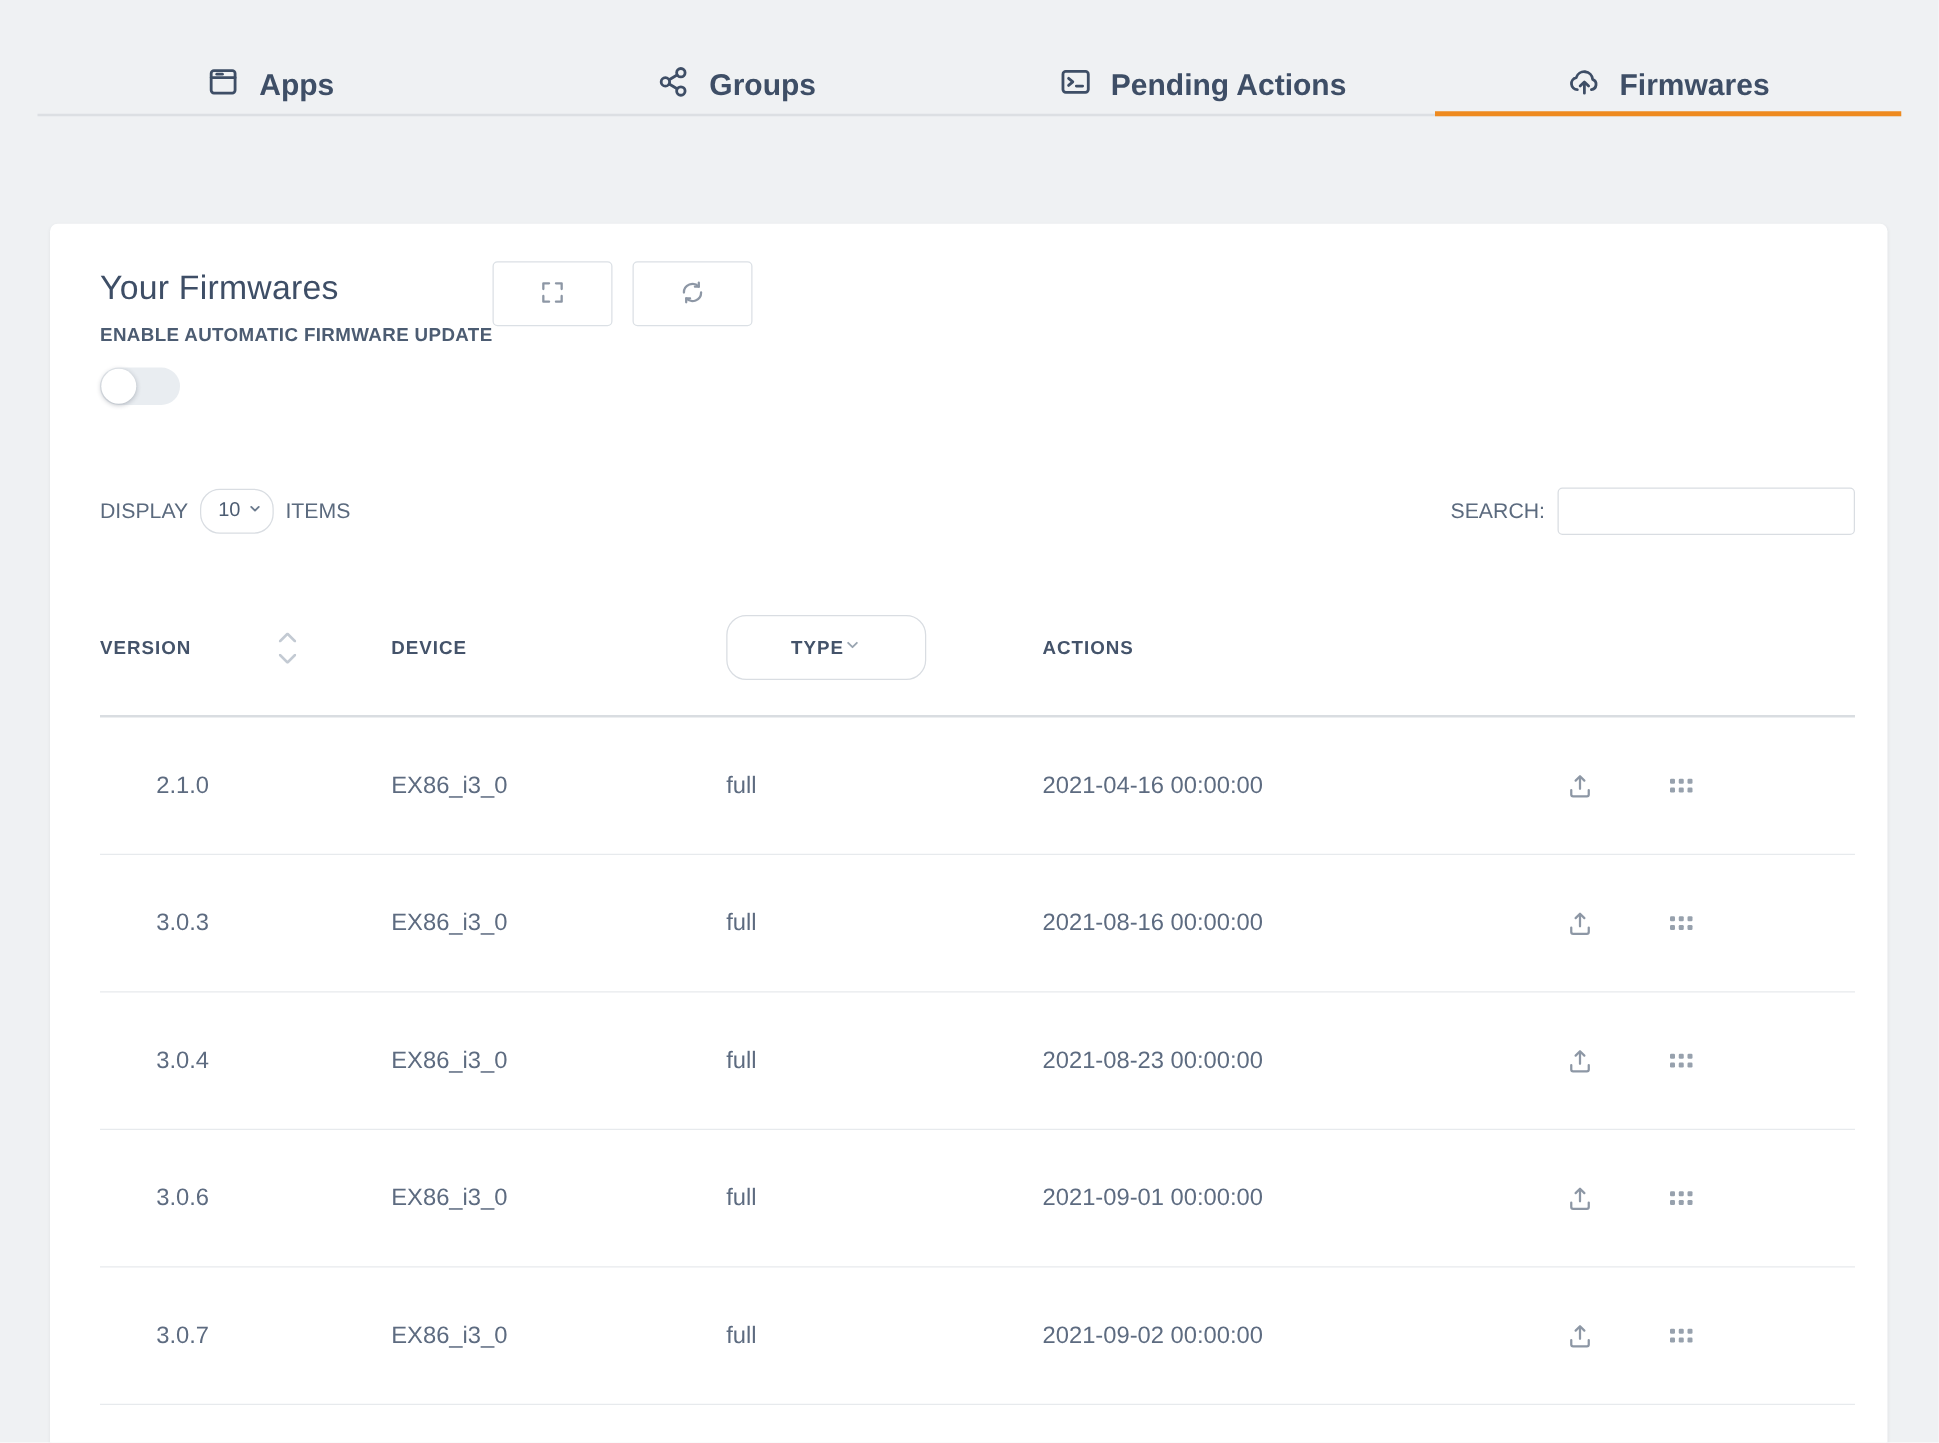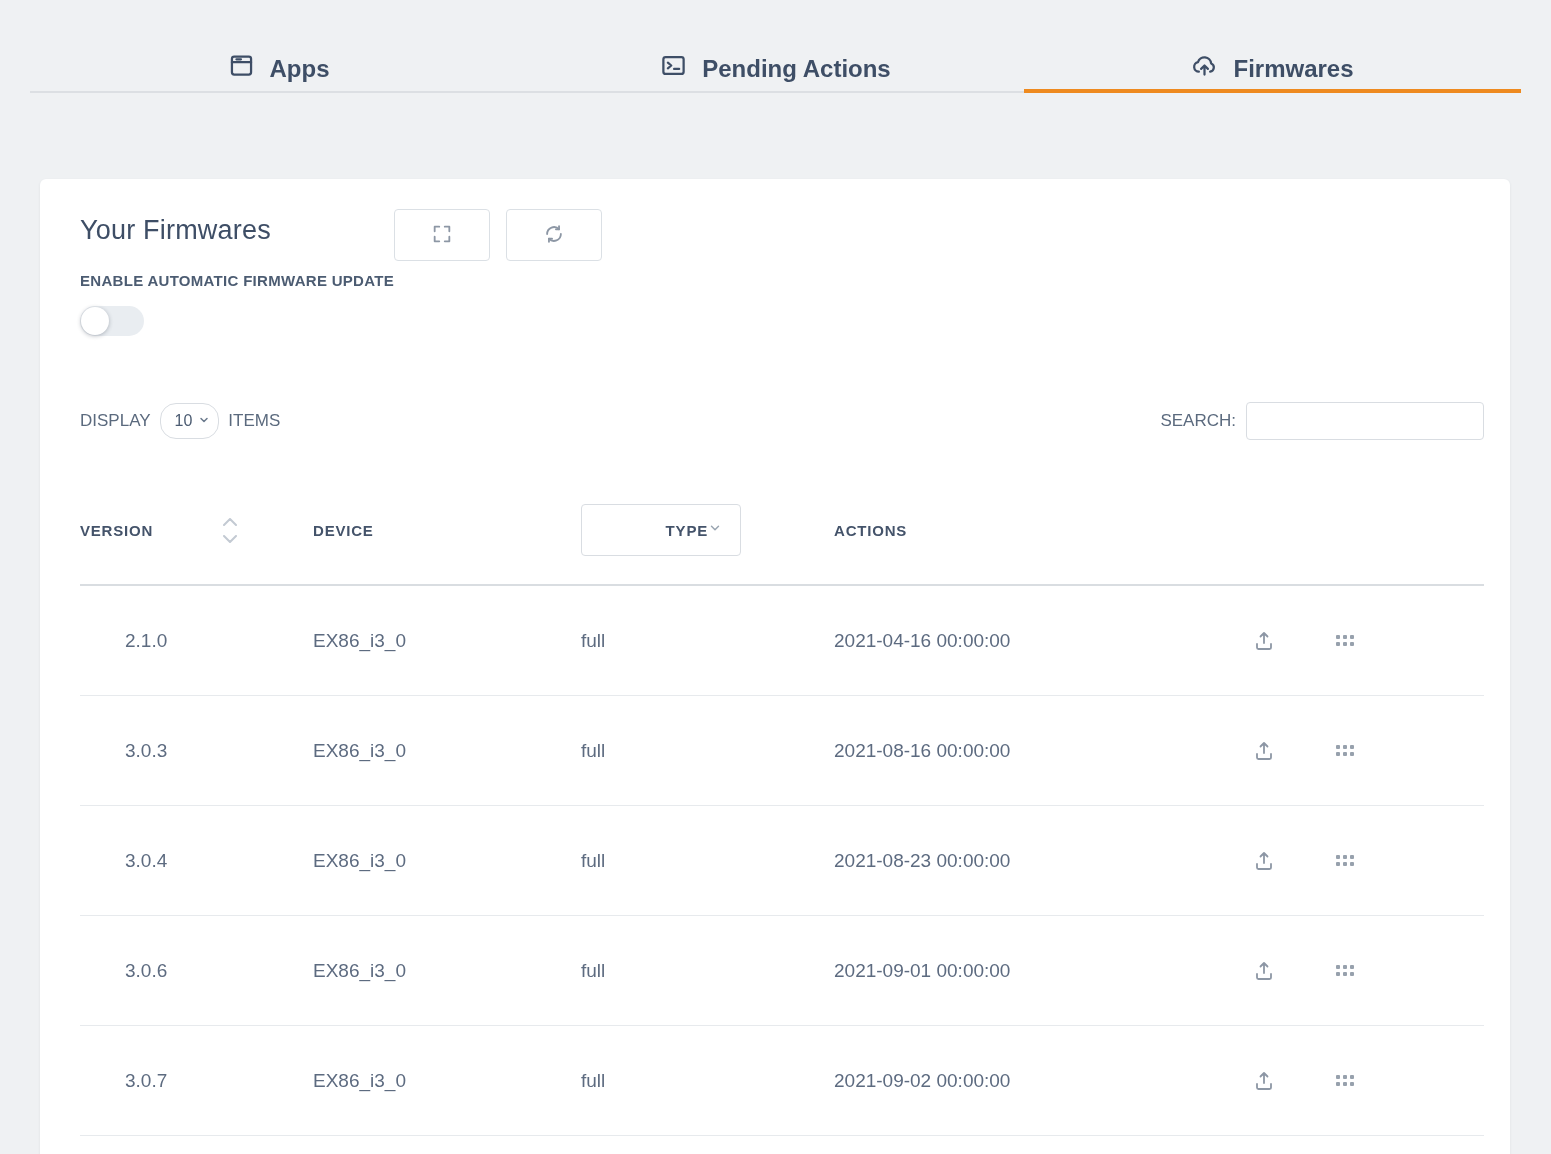--- a/index.html
+++ b/index.html
@@ -48,21 +48,21 @@
     box-shadow:0 1px 3px rgba(40,50,70,0.08);
     padding:36px 26px 20px 40px;
     height:1010px;
     position:relative;
     overflow:hidden;
   }
 
   .card-header { display:flex; justify-content:flex-start; align-items:flex-start; }
   .panel-title { font-size:27px; font-weight:500; color:#3e4e66; letter-spacing:0.2px; }
   .toggle-label {
-    margin-top:26px;
+    margin-top:14px;
     font-size:15px;
     font-weight:700;
     color:#4c5c72;
     letter-spacing:0.3px;
   }
   .toggle {
     margin-top:17px;
     width:64px; height:30px;
     border-radius:15px;
     background:#e9edf1;
@@ -135,22 +135,22 @@
     font-size:15px;
     font-weight:700;
     color:#44536a;
     letter-spacing:0.8px;
   }
   .sortable { display:flex; align-items:center; justify-content:space-between; padding-right:76px; cursor:pointer; }
   .sort-arrows { display:flex; flex-direction:column; gap:9px; }
   .type-filter {
     width:160px; height:52px;
     border:1px solid #d9dde2;
-    border-radius:4px;
-    display:flex; align-items:center; justify-content:flex-end;
+    border-radius:16px;
+    display:flex; align-items:center; justify-content:center;
     padding:0 18px;
     cursor:pointer;
     background:#fff;
   }
   .tbl-row {
     height:110px;
     border-bottom:1px solid #e7eaed;
     font-size:19px;
     color:#5d6b80;
   }
@@ -167,20 +167,31 @@
 <nav class="tabbar">
   <div class="tab">
     <span>
       <svg width="27" height="27" viewBox="0 0 24 24" fill="none" stroke="#3e4e66" stroke-width="2" stroke-linecap="round" stroke-linejoin="round">
         <rect x="3.5" y="4" width="17" height="16" rx="2"></rect>
           <path d="M3.5 9h17"></path>
           <path d="M7.5 6.5h4"></path>
       </svg>
     </span>
     <span>Apps</span>
+  </div>
+  <div class="tab">
+    <span>
+      <svg width="27" height="27" viewBox="0 0 24 24" fill="none" stroke="#3e4e66" stroke-width="2" stroke-linecap="round" stroke-linejoin="round">
+        <circle cx="6.5" cy="12" r="3"></circle>
+          <circle cx="17.5" cy="5.5" r="3"></circle>
+          <circle cx="17.5" cy="18.5" r="3"></circle>
+        <path d="M9.2 10.5l5.6-3.4M9.2 13.5l5.6 3.4"></path>
+      </svg>
+    </span>
+    <span>Groups</span>
   </div>
   <div class="tab">
     <span>
       <svg width="27" height="27" viewBox="0 0 24 24" fill="none" stroke="#3e4e66" stroke-width="2" stroke-linecap="round" stroke-linejoin="round">
         <rect x="3" y="4.5" width="18" height="15" rx="2"></rect>
           <path d="M7 9.5l3 2.5-3 2.5"></path>
           <path d="M12.5 15h4.5"></path>
       </svg>
     </span>
     <span>Pending Actions</span>

